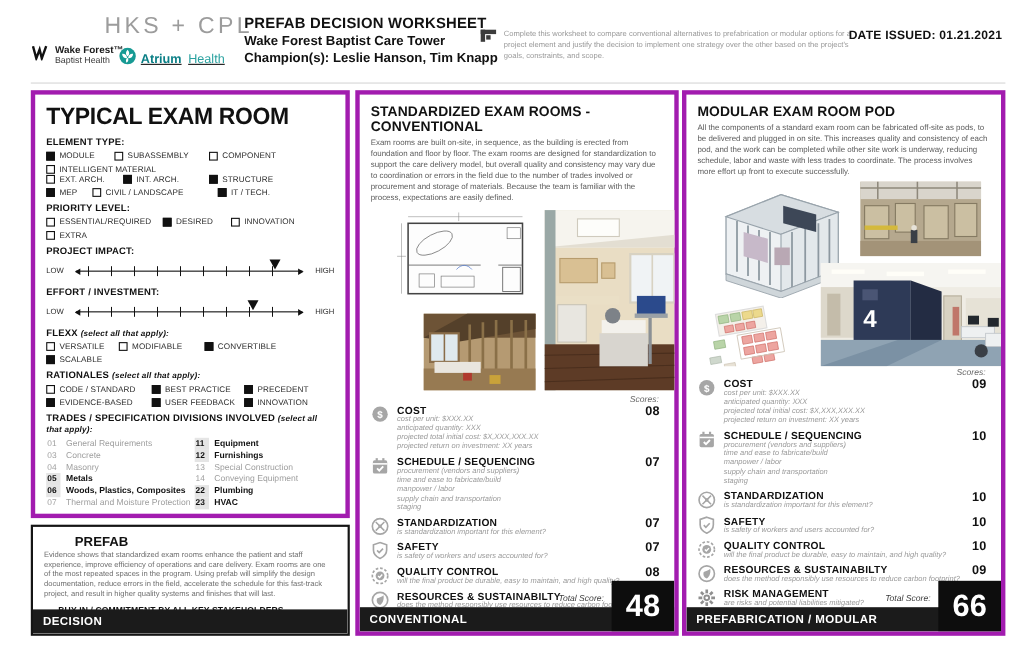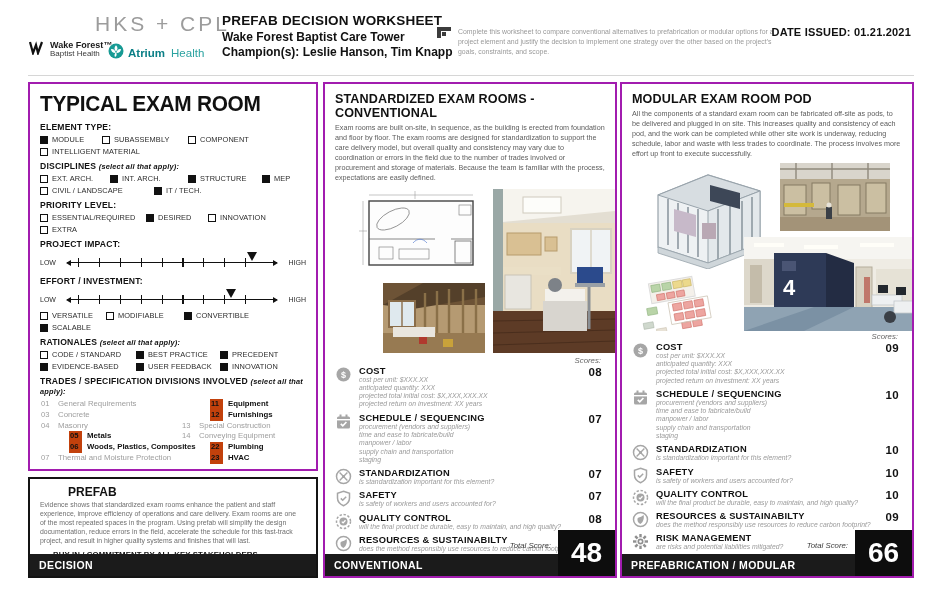--- a/index.html
+++ b/index.html
@@ -8,37 +8,37 @@
     position: relative; background: #fff; overflow: hidden;
     font-family: "Liberation Sans", sans-serif; color: #111;
     -webkit-font-smoothing: antialiased;
   }
   
   .hks { position:absolute; left:95px; top:12px; font-size:21px; color:#9c9c9c; letter-spacing:3px; font-weight:400; }
   .wf { position:absolute; left:29px; top:40px; display:flex; align-items:center; gap:4px; }
   .wf-text { line-height:1.05; }
   .wf-l1 { font-size:9px; font-weight:bold; color:#1a1a1a; }
   .wf-l2 { font-size:8px; color:#3a3a3a; }
-  .atrium { position:absolute; left:108px; top:43px; display:flex; align-items:center; gap:4px; }
+  .atrium { position:absolute; left:108px; top:43px; display:flex; align-items:center; gap:4px;text-decoration:underline; }
   .atrium-bold { font-size:11.5px; font-weight:bold; color:#0b7f86; }
   .atrium-light { font-size:11.5px; color:#2aa2a0; margin-left:2px;text-align:right; }
   .title-block { position:absolute; left:222px; top:13px; }
   .title-block h1 { font-size:13.5px; font-weight:bold; letter-spacing:0.2px; }
   .title-block .sub { font-size:12px; font-weight:bold; margin-top:2px; line-height:1.25; }
   .note-block { position:absolute; left:437px; top:27px; width:352px; display:flex; gap:7px; }
   .corner-mark { width:14px; height:14px; position:relative; flex:none; }
   .corner-mark::before { content:""; position:absolute; left:0; top:0; width:14px; height:4px; background:#3c3c3c; }
   .corner-mark::after { content:""; position:absolute; left:0; top:0; width:4px; height:11px; background:#3c3c3c; }
   .corner-mark .sq { position:absolute; left:5px; top:5px; width:4px; height:4px; background:#3c3c3c; }
   .note-text { font-size:6.9px; color:#999; line-height:1.45; }
   .date { position:absolute; right:28px; top:26px; font-size:11px; font-weight:bold; letter-spacing:0.2px; }
   .divider { position:absolute; left:28px; right:25px; top:75px; height:1px; background:#d6d6d6; }
 
   
-  .panel { position:absolute; top:82px; border:2px solid #a21caf; background:#fff; height:496px; overflow:hidden; }
+  .panel { position:absolute; top:82px; border:4px solid #a21caf; background:#fff; height:496px; overflow:hidden; }
   #left-panel   { left:28px;  width:290px; height:389px; padding:8px 10px; }
   #prefab-box   { position:absolute; left:28px; top:477px; width:290px; height:101px; border:2px solid #141414; background:#fff; padding:6px 10px; overflow:hidden; }
   #conventional-panel { left:323px; width:294px; padding:8px 10px; }
   #modular-panel      { left:620px; width:294px; padding:8px 10px; }
 
   
   #left-panel h2 { font-size:21.5px; font-weight:bold; letter-spacing:-0.3px; transform:scaleX(0.97); transform-origin:left; margin-bottom:5px; }
   .sec-label { font-size:8.6px; font-weight:bold; letter-spacing:0.2px; margin:5px 0 3px; }
   .sec-label .hint { font-style:italic; font-size:7.4px; font-weight:bold; }
   .check-row { display:flex; flex-wrap:wrap; row-gap:3px; }
@@ -64,21 +64,21 @@
     background-image:repeating-linear-gradient(90deg,#111 0 1px,transparent 1px 20.9px); }
   .sl-marker { position:absolute; top:0; width:0; height:0; margin-left:-5px;
     border-left:5.5px solid transparent; border-right:5.5px solid transparent; border-top:9px solid #111; }
 
   .trades { display:flex; margin-top:2px; }
   .trades .col { width:50%; }
   .trades .col:first-child { width:53%; }
   .trade { display:flex; gap:5px; align-items:baseline; line-height:10.8px; }
   .trade .num { font-size:7.6px; width:13px; flex:none; text-align:left; padding-left:1px; color:#9e9e9e; }
   .trade .tname { font-size:7.8px; color:#9e9e9e; white-space:nowrap; }
-  .trade.sel .num { background:#c2410c; color:#111; font-weight:bold;margin-left:29px; }
+  .trade.sel .num { background:#e5e5e5; color:#111; font-weight:bold; }
   .trade.sel .tname { color:#111; font-weight:bold;text-align:right; }
 
   
   #prefab-box h3 { font-size:12px; font-weight:bold; margin-bottom:2px;padding-left:28px; }
   #prefab-box .body { font-size:6.9px; color:#6e6e6e; line-height:1.3; width:262px; }
   .buyin { display:flex; align-items:center; gap:5px; margin-top:4px; }
   .buyin .lbl { font-size:7.8px; font-weight:bold; text-decoration:underline; letter-spacing:0.1px; }
   .bar { position:absolute; left:0; right:0; bottom:0; height:22px; background:#1b1b1b; color:#fff;
     font-weight:bold; font-size:10.5px; letter-spacing:0.4px; line-height:22px; padding-left:9px; }
 
@@ -161,23 +161,20 @@
       <div class="check-opt">
         <span class="cb"></span>
         <span class="lbl">COMPONENT</span>
       </div>
       <div class="check-opt">
         <span class="cb"></span>
         <span class="lbl">INTELLIGENT MATERIAL</span>
       </div>
     </div>
 
-  <div class="sec-label">
-    <span>DISCIPLINES</span> <span class="hint">(select all that apply):</span>
-  </div>
   <div class="check-row" id="disciplines">
       <div class="check-opt">
         <span class="cb"></span>
         <span class="lbl">EXT. ARCH.</span>
       </div>
       <div class="check-opt">
         <span class="cb on"></span>
         <span class="lbl">INT. ARCH.</span>
       </div>
       <div class="check-opt">
@@ -229,20 +226,23 @@
 
   <div class="sec-label">EFFORT / INVESTMENT:</div>
   <div class="slider">
     <span class="sl-low">LOW</span>
     <span class="sl-ticks"></span>
     <span class="sl-line"></span>
     <span class="sl-marker" id="ef-marker" style="left: calc(78% - 16.68px);"></span>
     <span class="sl-high">HIGH</span>
   </div>
 
+  <div class="sec-label">
+    <span>FLEXX</span> <span class="hint">(select all that apply):</span>
+  </div>
   <div class="check-row" id="flexx">
       <div class="check-opt">
         <span class="cb"></span>
         <span class="lbl">VERSATILE</span>
       </div>
       <div class="check-opt">
         <span class="cb"></span>
         <span class="lbl">MODIFIABLE</span>
       </div>
       <div class="check-opt">

